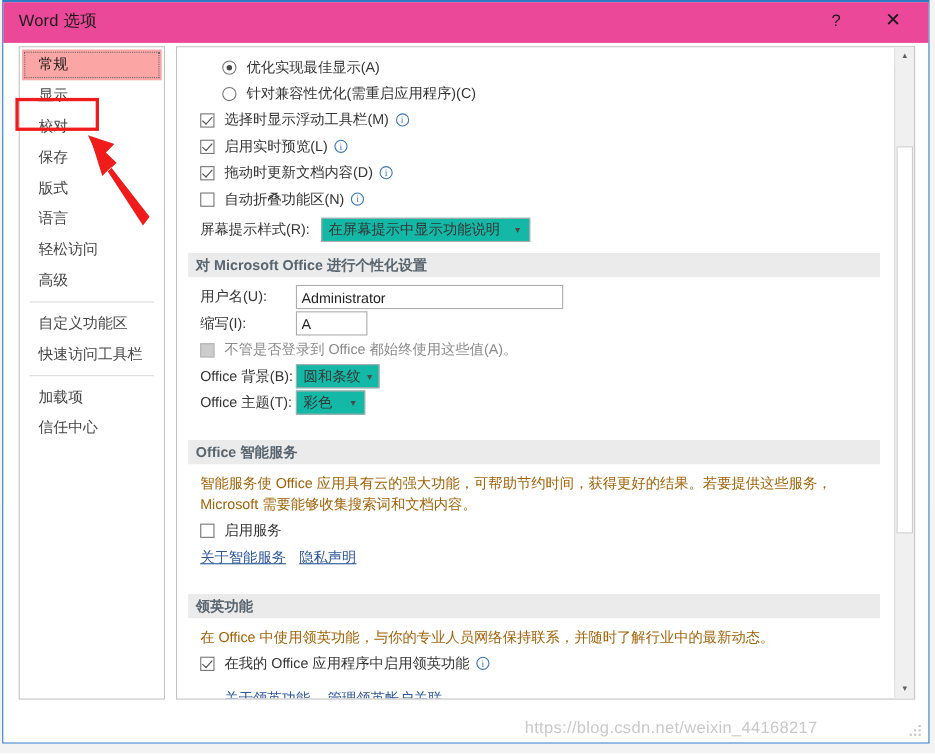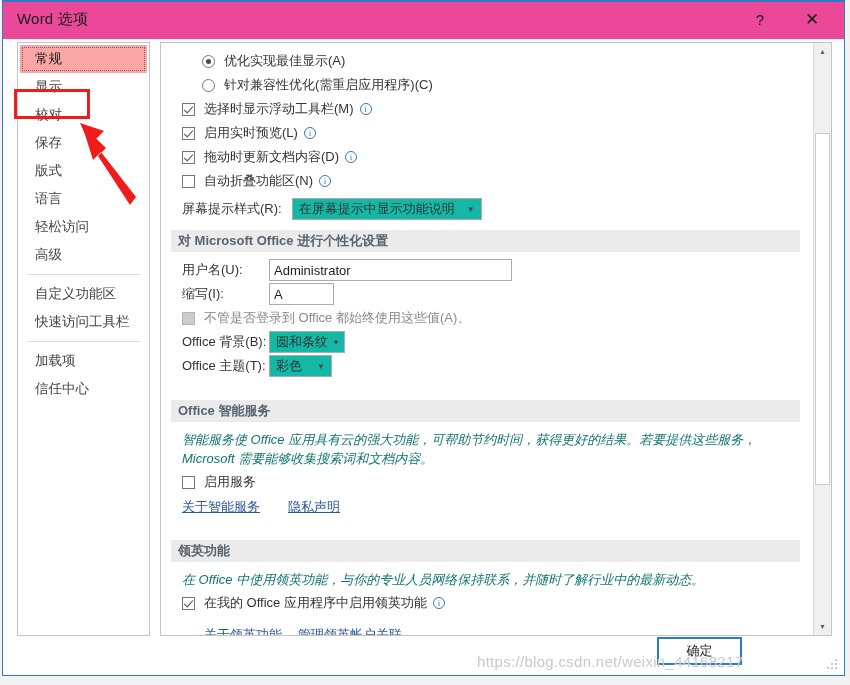--- a/index.html
+++ b/index.html
@@ -200,32 +200,31 @@
     background: #ebebeb;
     height: 22px;
     display: flex; align-items: center;
     padding-left: 7px;
     font-size: 13px;
     font-weight: bold;
     color: #58646e;
   }
   .para {
     font-size: 13px;
-    color: #0f766e;
+    color: #a16207;
     line-height: 19px;
     padding: 2px 16px 2px 21px;
-    font-style: italic;
   }
   .link {
     color: #2b579a;
     text-decoration: underline;
     cursor: pointer;
     font-size: 13px;
   }
-  .linkrow { padding-left: 21px; display: flex; gap: 28px; padding-top: 4px; }
+  .linkrow { padding-left: 21px; display: flex; gap: 12px; padding-top: 4px; }
 
   
   .flabel { width: 87px; flex: 0 0 auto; }
 
   
   .sb {
     position: absolute;
     right: 0px; top: 0px;
     width: 18px; height: 592px;
     background: #f0f0f0;
@@ -436,21 +435,20 @@
         </div>
       </div>
 
       <div class="sb">
         <div class="sb-btn sb-up">▲</div>
         <div class="sb-thumb"></div>
         <div class="sb-btn sb-down">▼</div>
       </div>
     </div>
 
-    <div class="btn primary btn-ok">确定</div>
 
     <div class="grip">
       <i style="left:8px;top:0px"></i>
       <i style="left:4px;top:4px"></i>
         <i style="left:8px;top:4px"></i>
       <i style="left:0px;top:8px"></i>
         <i style="left:4px;top:8px"></i>
         <i style="left:8px;top:8px"></i>
     </div>
   </div>

